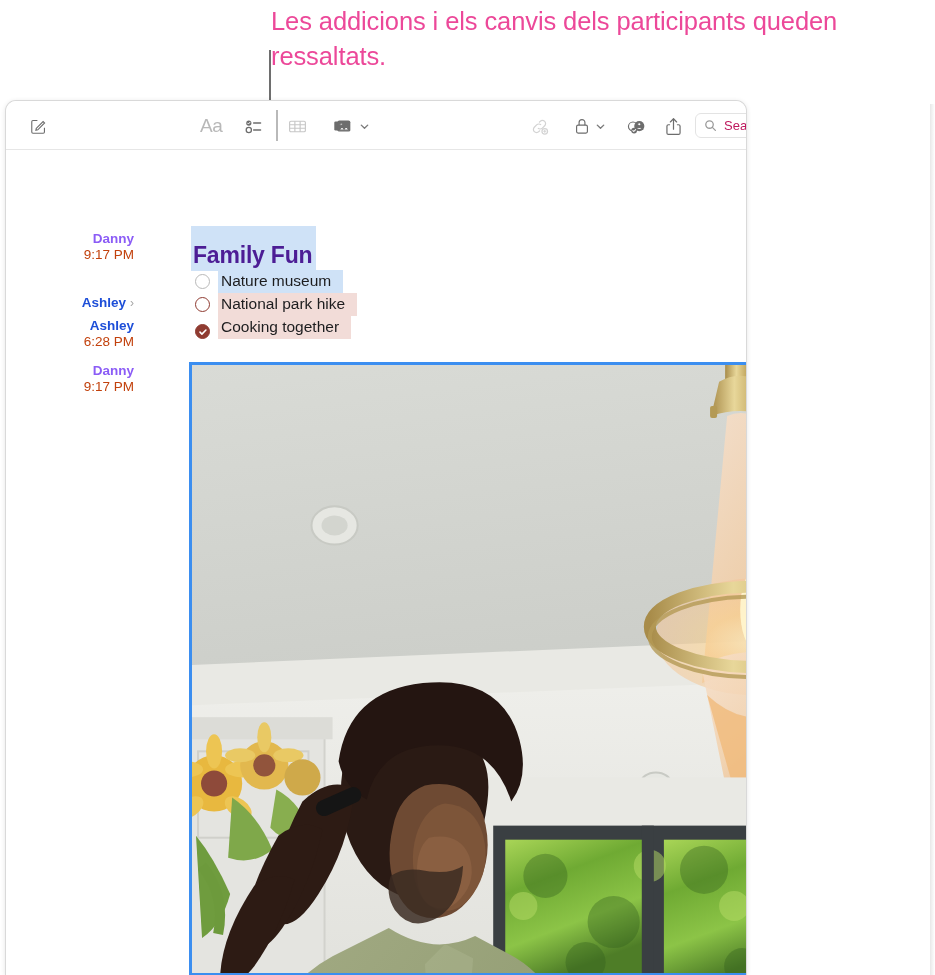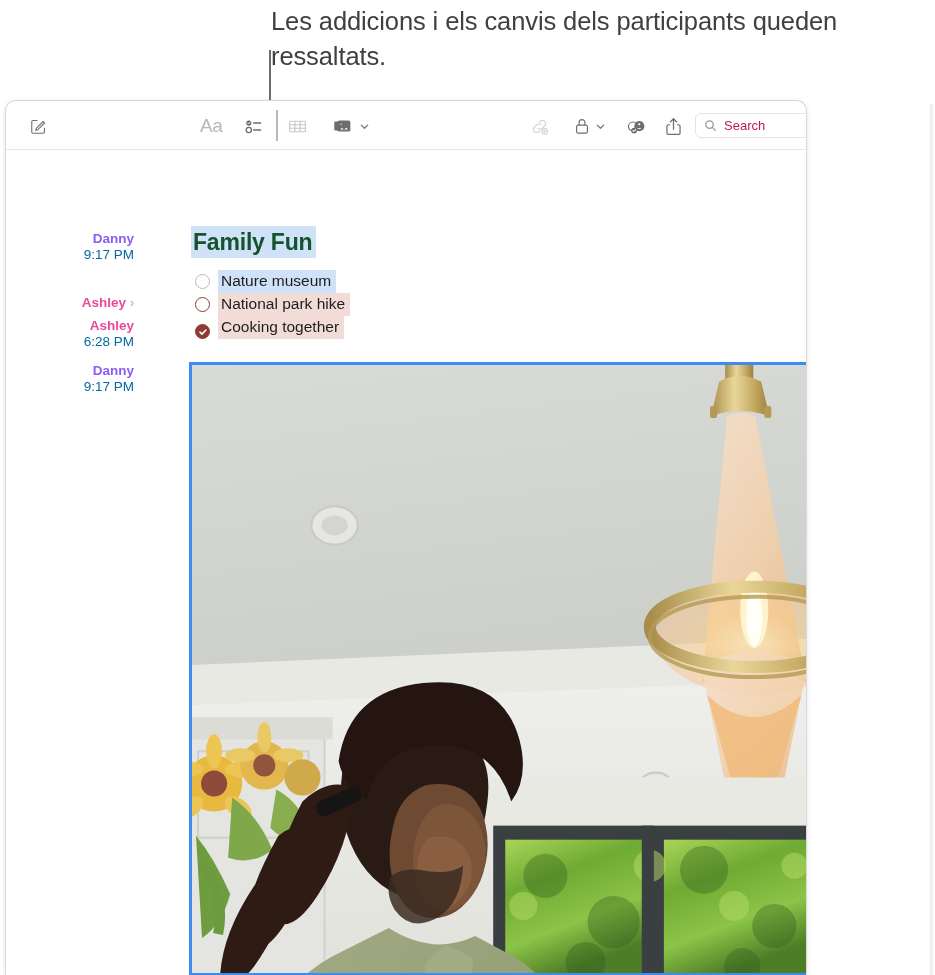--- a/index.html
+++ b/index.html
@@ -11,21 +11,21 @@
   }
   #root { position: relative; width: 935px; height: 975px; background:#fff; }
 
   
   .callout-text {
     position: absolute;
     left: 271px; top: 4px;
     width: 640px;
     font-size: 25.5px;
     line-height: 35px;
-    color: #404040;
+    color: #ec4899;
     font-weight: 400;
     letter-spacing: -0.1px;
   }
   .callout-line {
     position: absolute;
     left: 269px; top: 50px;
     width: 2px; height: 119px;
     background: #6e6e6e;
   }
   .callout-bracket {
@@ -34,21 +34,21 @@
     width: 157px; height: 12px;
     border-top: 2px solid #6e6e6e;
     border-left: 2px solid #6e6e6e;
     border-right: 2px solid #6e6e6e;
   }
 
   
   .window {
     position: absolute;
     left: 5px; top: 100px;
-    width: 802px; height: 875px;
+    width: 742px; height: 875px;
     background: #ffffff;
     border-top-left-radius: 11px;
     border-top-right-radius: 11px;
     border: 1px solid #d9d9d9;
     border-bottom: none;
     overflow: hidden;
     box-shadow: 0 1px 5px rgba(0,0,0,0.10);
   }
   .window-shadow-r {
     position: absolute;
@@ -106,48 +106,48 @@
 
   .attrib {
     position: absolute;
     text-align: right;
     width: 108px;
     left: 20px;
     font-size: 13.5px;
     line-height: 16px;
   }
   .attrib .nm { font-weight: bold; }
-  .attrib .tm { color: #0369a1; font-weight: 400; }
+  .attrib .tm { color: #c2410c; font-weight: 400; }
   .nm-danny { color: #8b5cf6; }
-  .nm-ashley { color: #ec4899; }
+  .nm-ashley { color: #1d4ed8; }
   .attrib .row { display:flex; align-items:center; justify-content:flex-end; gap:4px;}
   .attrib .caret { font-size: 12px; color: #a7a7a7; line-height: 1; }
 
   .note-title {
     position: absolute;
     left: 185px; top: 76px;
     font-size: 23px;
     font-weight: bold;
-    color: #14532d;
+    color: #4c1d95;
     background: #cfe2f7;
-    padding: 3px 4px 2px 2px;
+    padding: 16px 4px 2px 2px;
     letter-spacing: -0.2px;
   }
 
   .todo {
     position: absolute;
     left: 189px;
     display: flex;
     align-items: center;
     gap: 8px;
     font-size: 15.5px;
     color: #1d1d1f;
     line-height: 20px;
   }
-  .todo .lbl { padding: 1px 5px 2px 3px; }
+  .todo .lbl { padding: 1px 12px 2px 3px; }
   .hl-blue { background: #cfe2f7; }
   .hl-pink { background: #f2dcd8; }
   .cbox {
     width: 15px; height: 15px; border-radius: 50%;
     border: 1.6px solid #b9b9b9; flex: none;
     background: #fff;
   }
   .cbox.red { border-color: #8f3b31; }
   .cbox.done {
     background: #8f3b31; border-color: #8f3b31;

